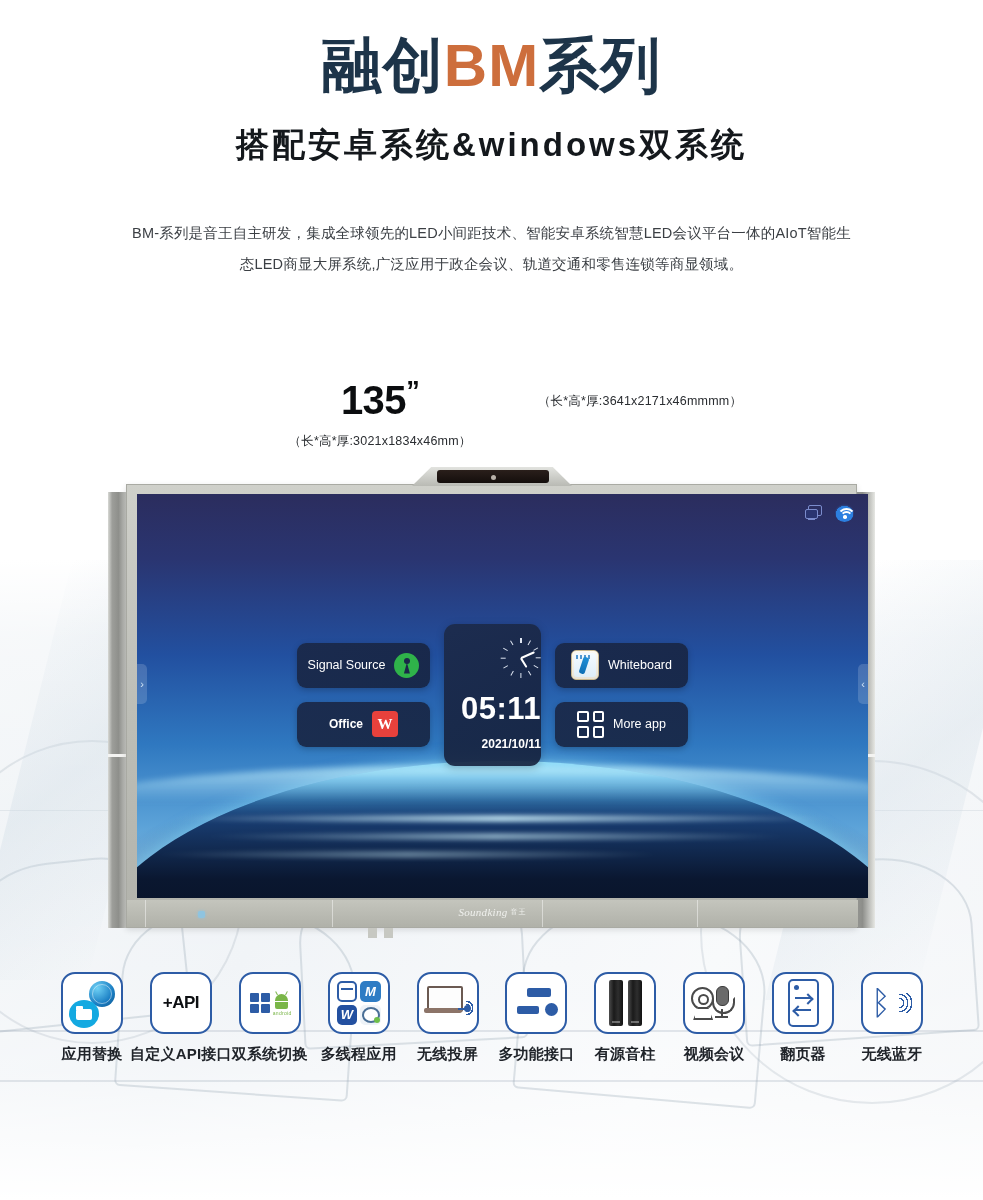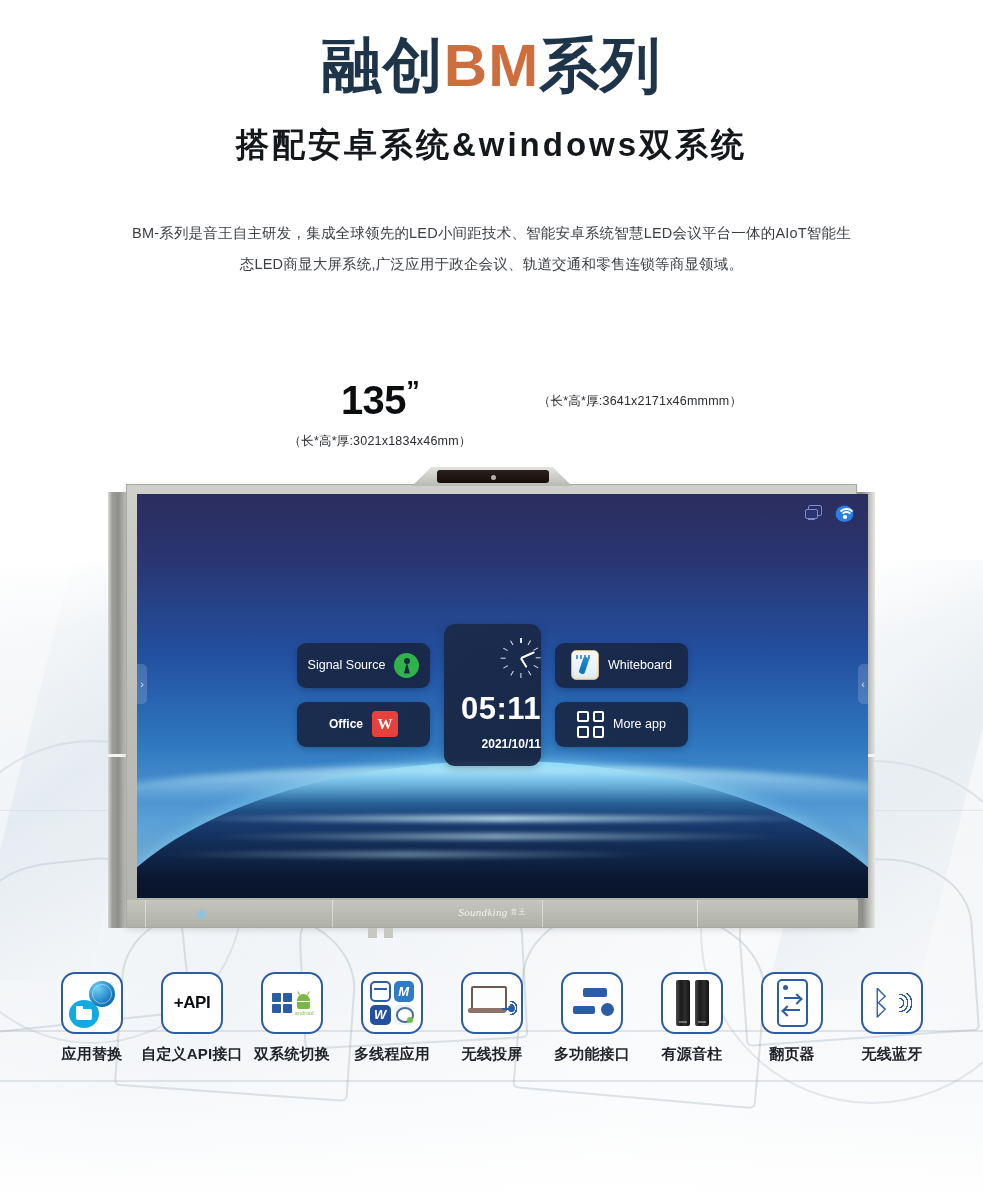--- a/index.html
+++ b/index.html
@@ -693,20 +693,33 @@
   <div class="feature">
     <div class="fbox">
       <span class="gi-spk">
           <i></i>
           <i></i>
         </span>
     </div>
     <div class="flabel">有源音柱</div>
   </div>
 
+  <div class="feature">
+    <div class="fbox">
+      <span class="gi-vc">
+        <i class="cam"></i>
+          <i class="stand"></i>
+        <i class="mic"></i>
+          <i class="arc2"></i>
+          <i class="stem"></i>
+          <i class="foot2"></i>
+      </span>
+    </div>
+    <div class="flabel">视频会议</div>
+  </div>
 
   <div class="feature">
     <div class="fbox">
       <span class="gi-clicker">
           <i class="dot"></i>
           <i class="arrw a-r"></i>
           <i class="arrw a-l"></i>
         </span>
     </div>
     <div class="flabel">翻页器</div>

